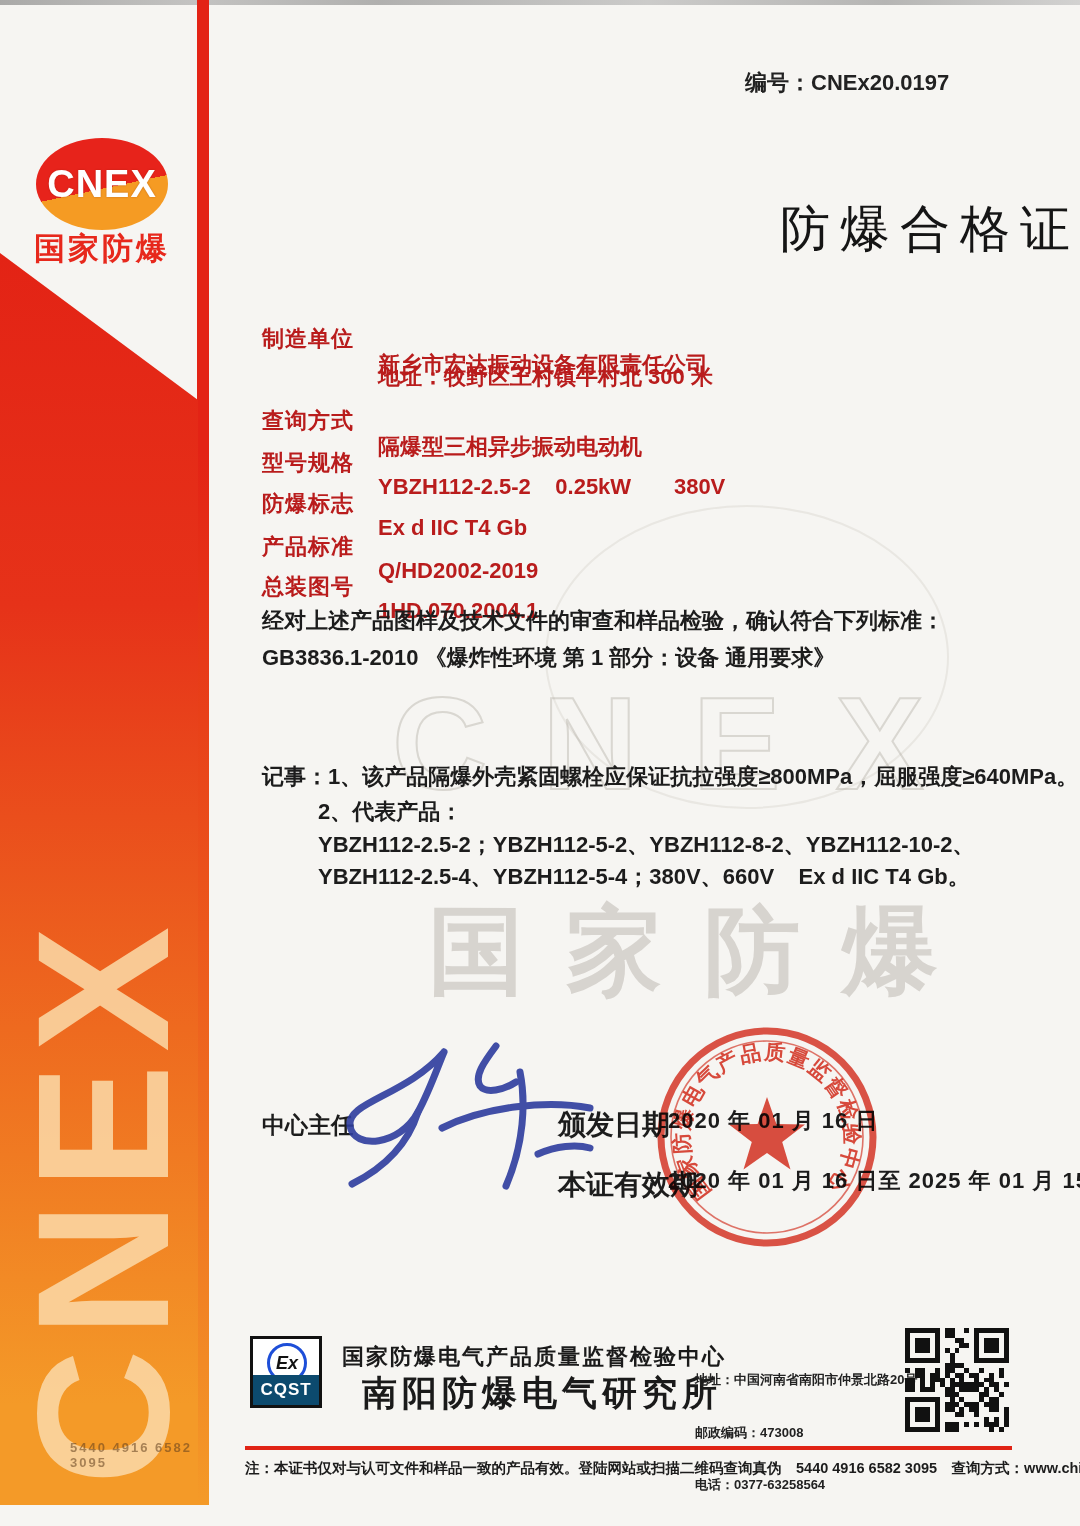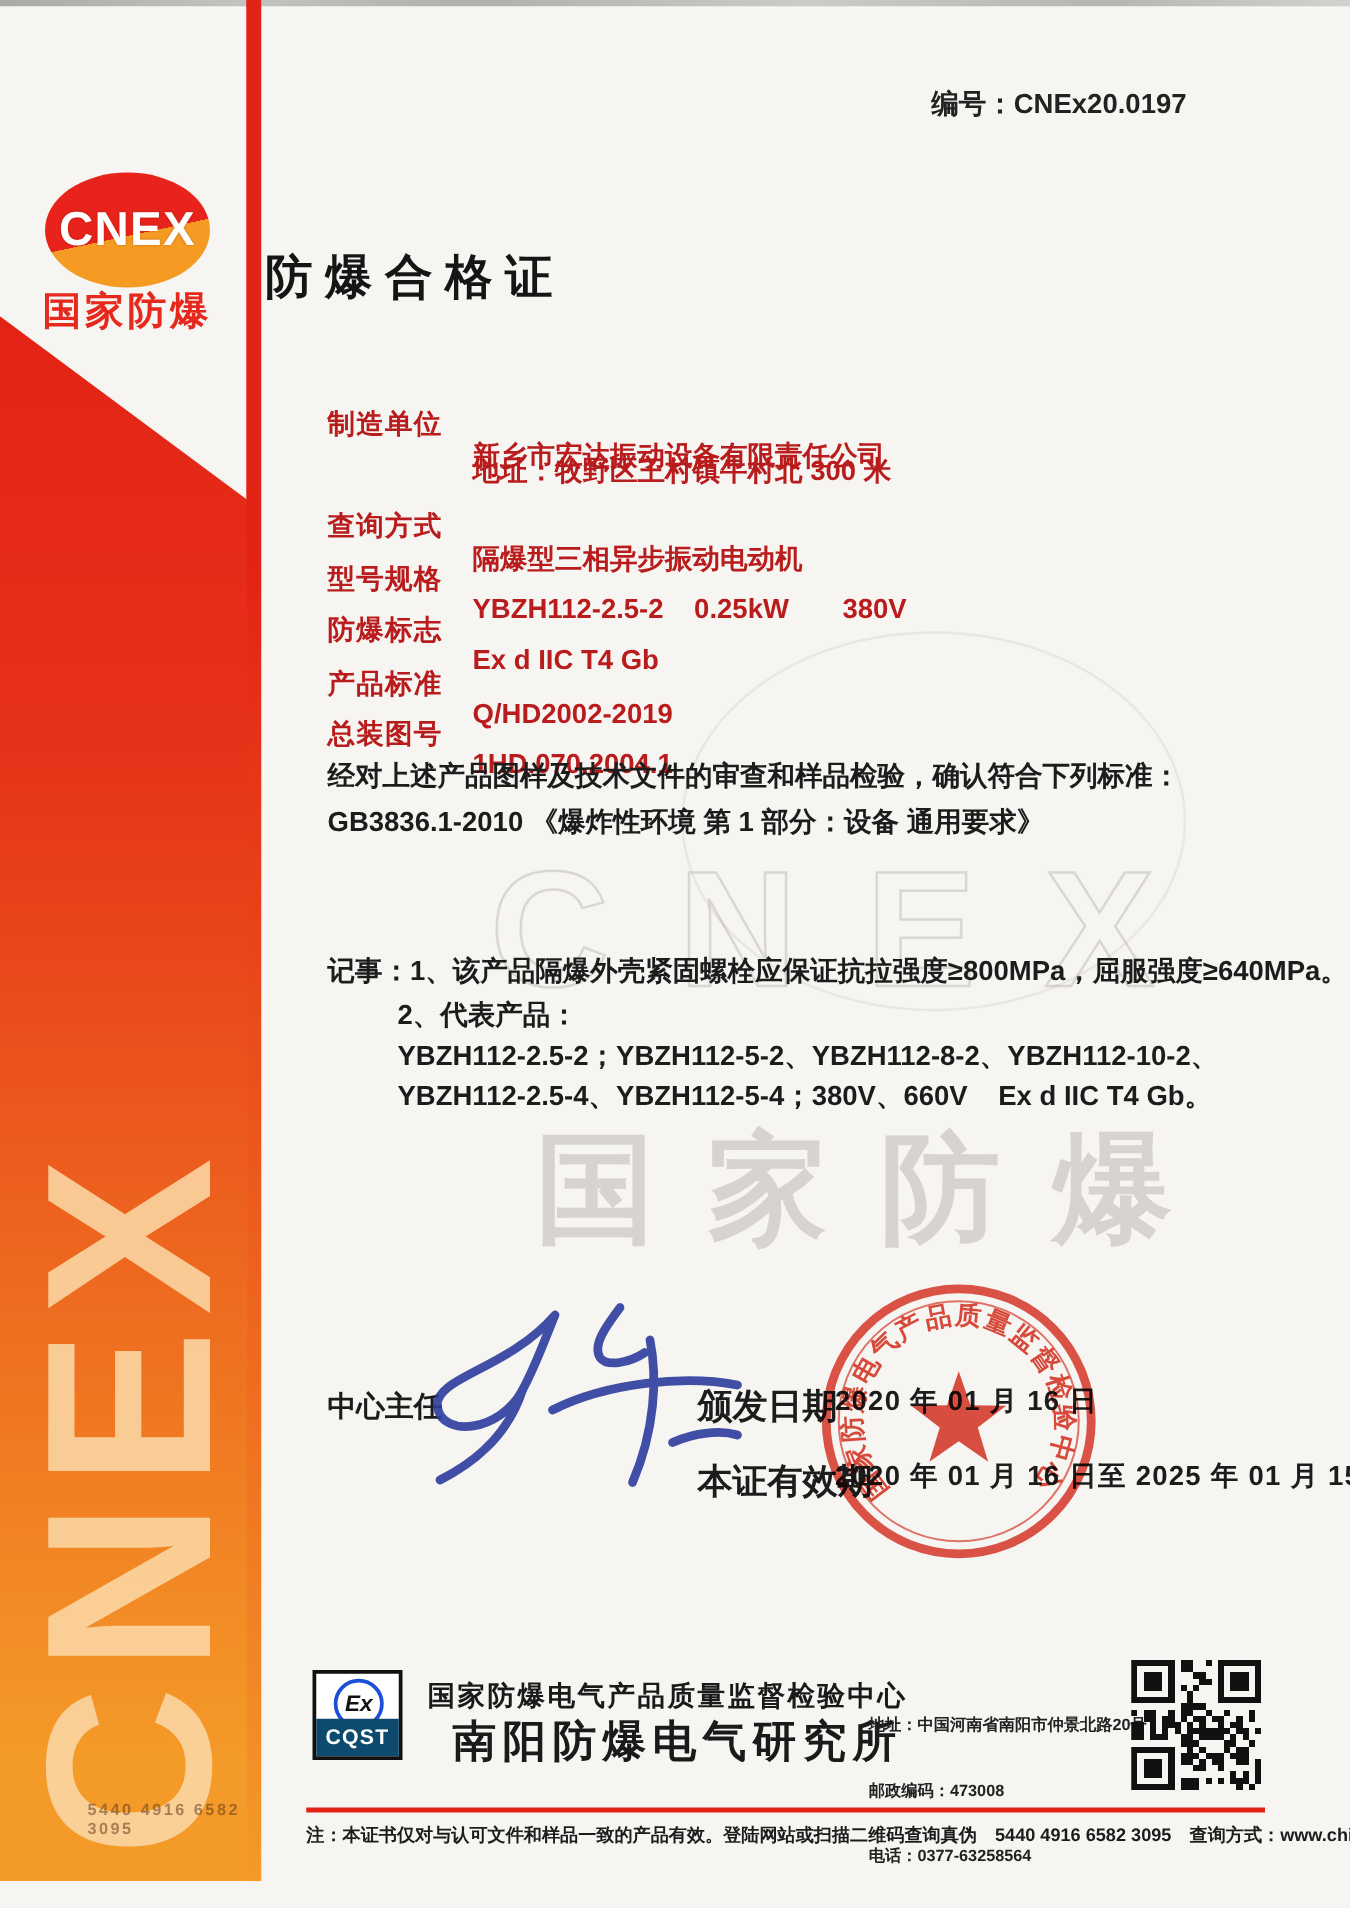--- a/index.html
+++ b/index.html
@@ -34,22 +34,22 @@
   
   .logo{left:36px;top:138px;width:132px;height:92px;border-radius:50%;
     background:linear-gradient(168deg,#e7231b 0%,#e7231b 54%,#f59b23 54%,#f59b23 100%);
     display:flex;align-items:center;justify-content:center;}
   .logo span{color:#fff;font-weight:800;font-size:38px;letter-spacing:1px;
     text-shadow:0 0 2px rgba(120,30,10,.4);}
   .logo-caption{left:34px;top:228px;width:150px;font-size:31px;font-weight:800;
     color:#e7281c;letter-spacing:3px;}
   
   .cert-no{left:745px;top:68px;font-size:22px;font-weight:700;color:#222;}
-  .title{left:212px;top:196px;width:868px;text-align:left;
-    font-size:38px;font-weight:700;letter-spacing:10px;color:#151515;}
+  .title{left:212px;top:196px;width:868px;text-align:right;
+    font-size:50px;font-weight:400;letter-spacing:10px;color:#151515;}
   
   .frow{font-size:22px;color:#b91c1c;white-space:pre;padding-left:32px;}
   .frow .lab{position:absolute;left:262px;font-weight:800;letter-spacing:1px;}
   .frow .val{position:absolute;left:378px;font-weight:700;}
   
   .para{left:262px;font-size:22px;font-weight:700;color:#1c1c1c;white-space:pre;}
   .indent{left:318px;}
   
   .wm-cnex{left:392px;top:668px;font-size:132px;font-weight:800;letter-spacing:55px;
     color:transparent;-webkit-text-stroke:2px rgba(172,165,156,.38);}

